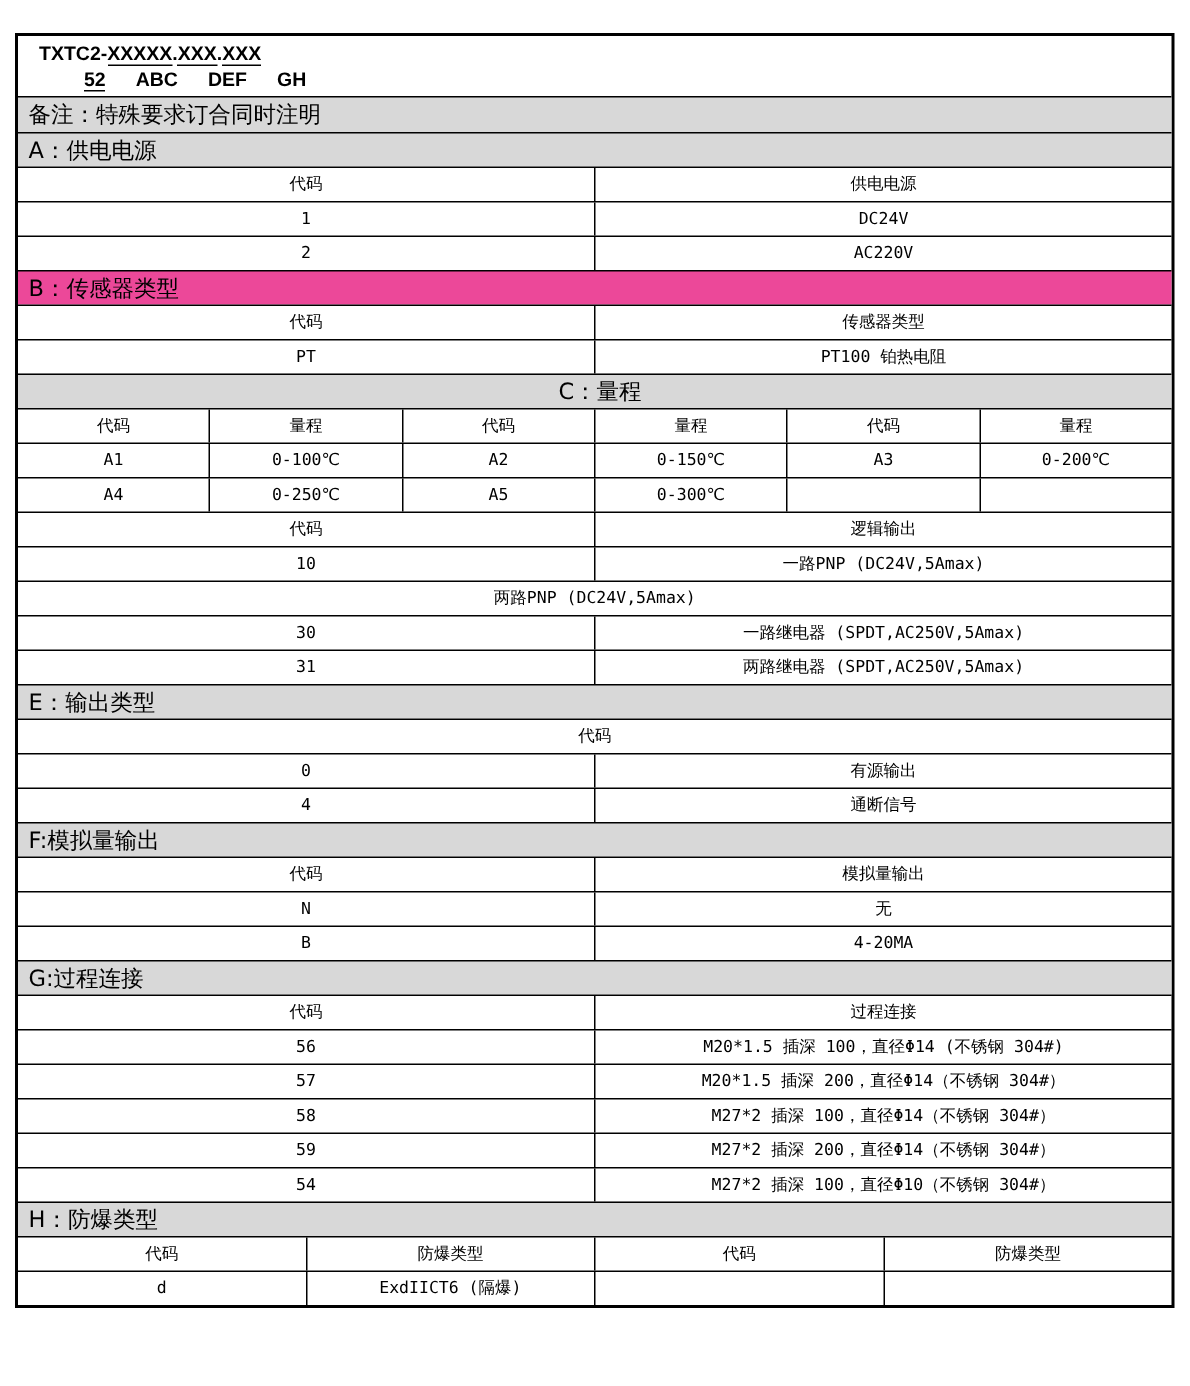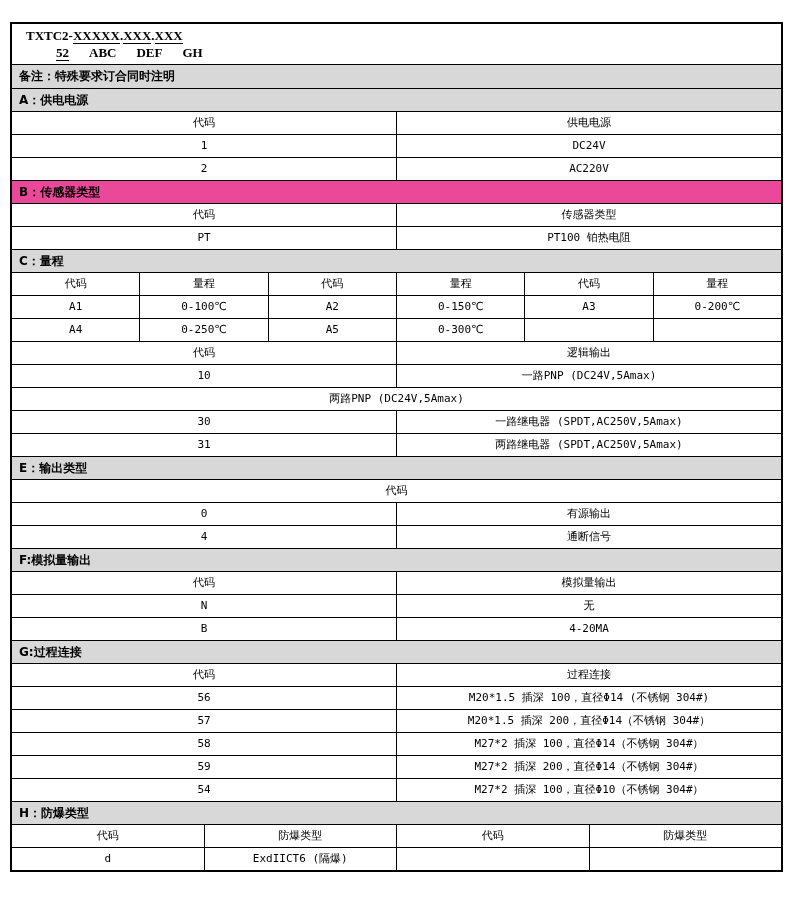--- a/index.html
+++ b/index.html
@@ -15,37 +15,37 @@
     position: absolute;
     left: 10px;
     top: 22px;
     width: 769px;
     border: 2px solid #000000;
     background: #ffffff;
   }
   
   .title-block {
     padding: 3px 0 3px 14px;
-    font-family: Liberation Serif, serif;
+    font-family: Liberation Sans, sans-serif;
     font-weight: bold;
     font-size: 13px;
     line-height: 17px;
   }
   .title-line2 { padding-left: 30px; }
   .title-line2 span { margin-right: 20px; }
   .u { border-bottom: 1px solid #000; padding-bottom: 0px; }
   
   .band {
     border-top: 1px solid #000;
     background: #d8d8d8;
     height: 22px;
     line-height: 22px;
     padding-left: 7px;
-    font-weight: bold;
-    font-size: 12px;
+    font-weight: normal;
+    font-size: 15px;
   }
   .note-band { height: 23px; line-height: 23px; }
   
   .row {
     display: flex;
     border-top: 1px solid #000;
     height: 22px;
   }
   .cell {
     flex: 1;
@@ -92,21 +92,21 @@
   <div class="band" style="background: #ec4899;">B：传感器类型</div>
   <div class="row">
     <div class="cell">代码</div>
     <div class="cell">传感器类型</div>
   </div>
   <div class="row">
     <div class="cell">PT</div>
     <div class="cell">PT100 铂热电阻</div>
   </div>
 
-  <div class="band" style="background: rgb(216, 216, 216);">C：量程</div>
+  <div class="band" style="background: rgb(216, 216, 216); text-align: center;">C：量程</div>
   <div class="row">
     <div class="cell">代码</div>
     <div class="cell">量程</div>
     <div class="cell">代码</div>
     <div class="cell">量程</div>
     <div class="cell">代码</div>
     <div class="cell">量程</div>
   </div>
   <div class="row">
     <div class="cell">A1</div>

